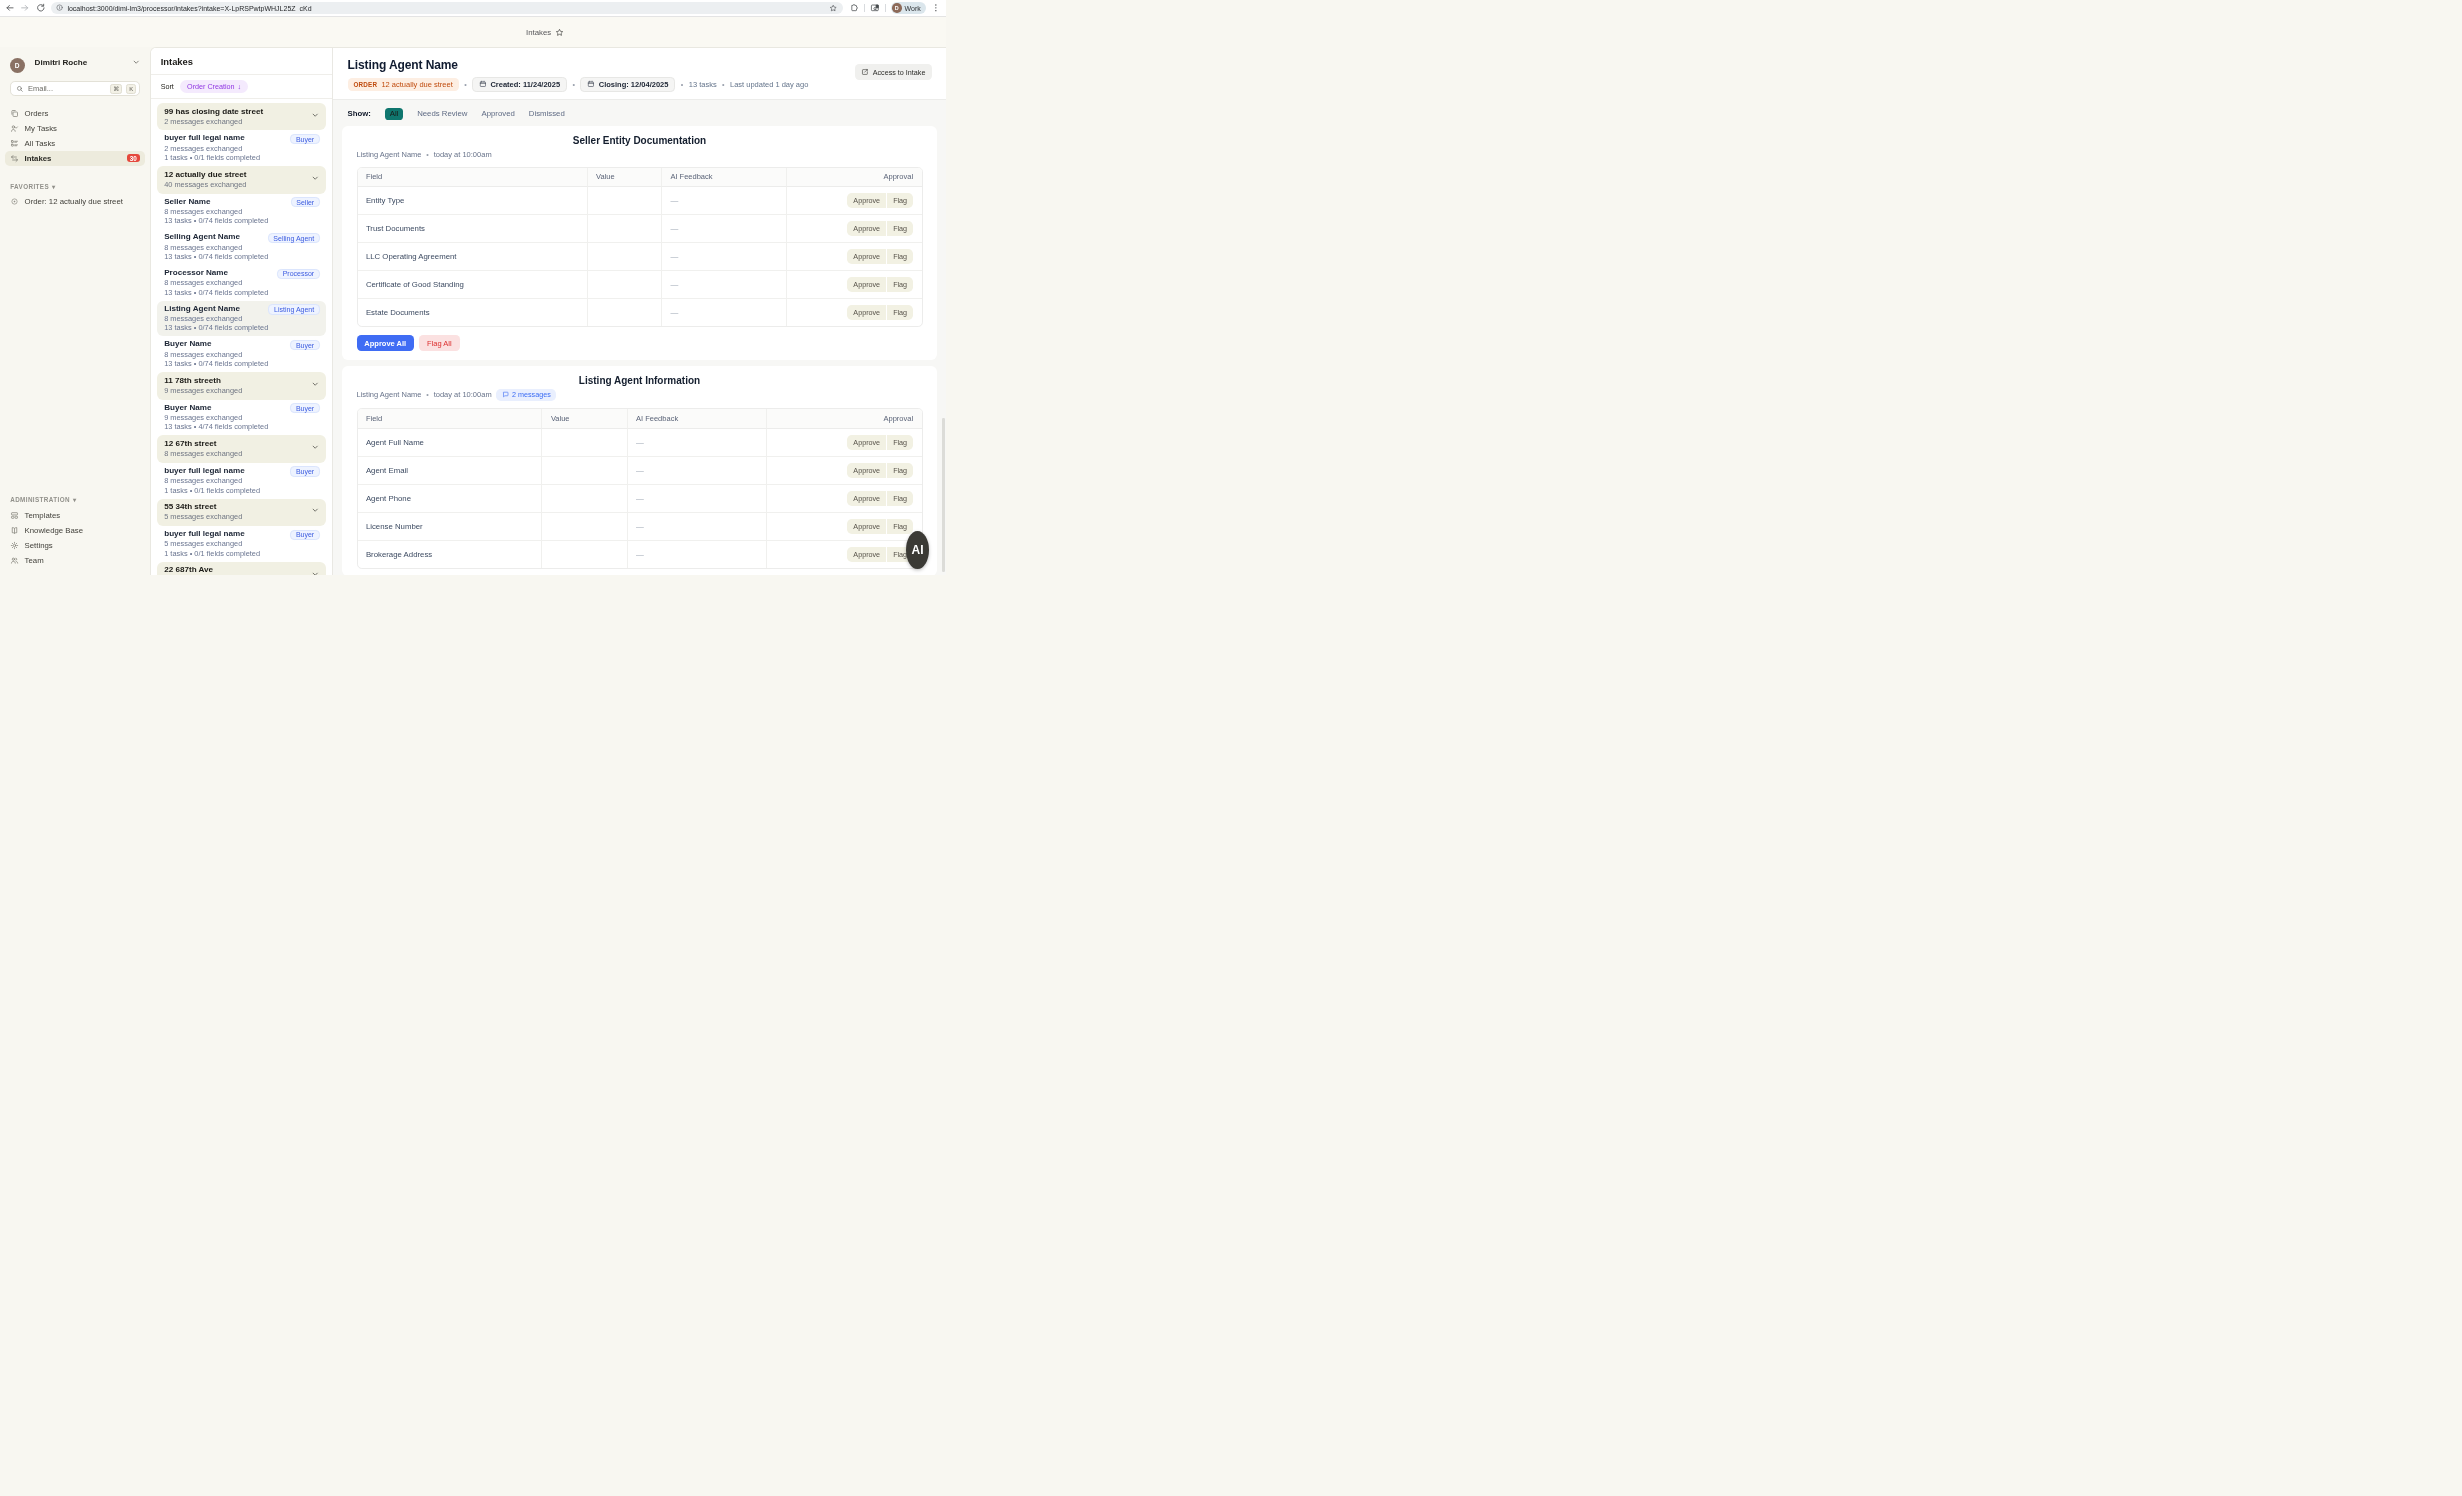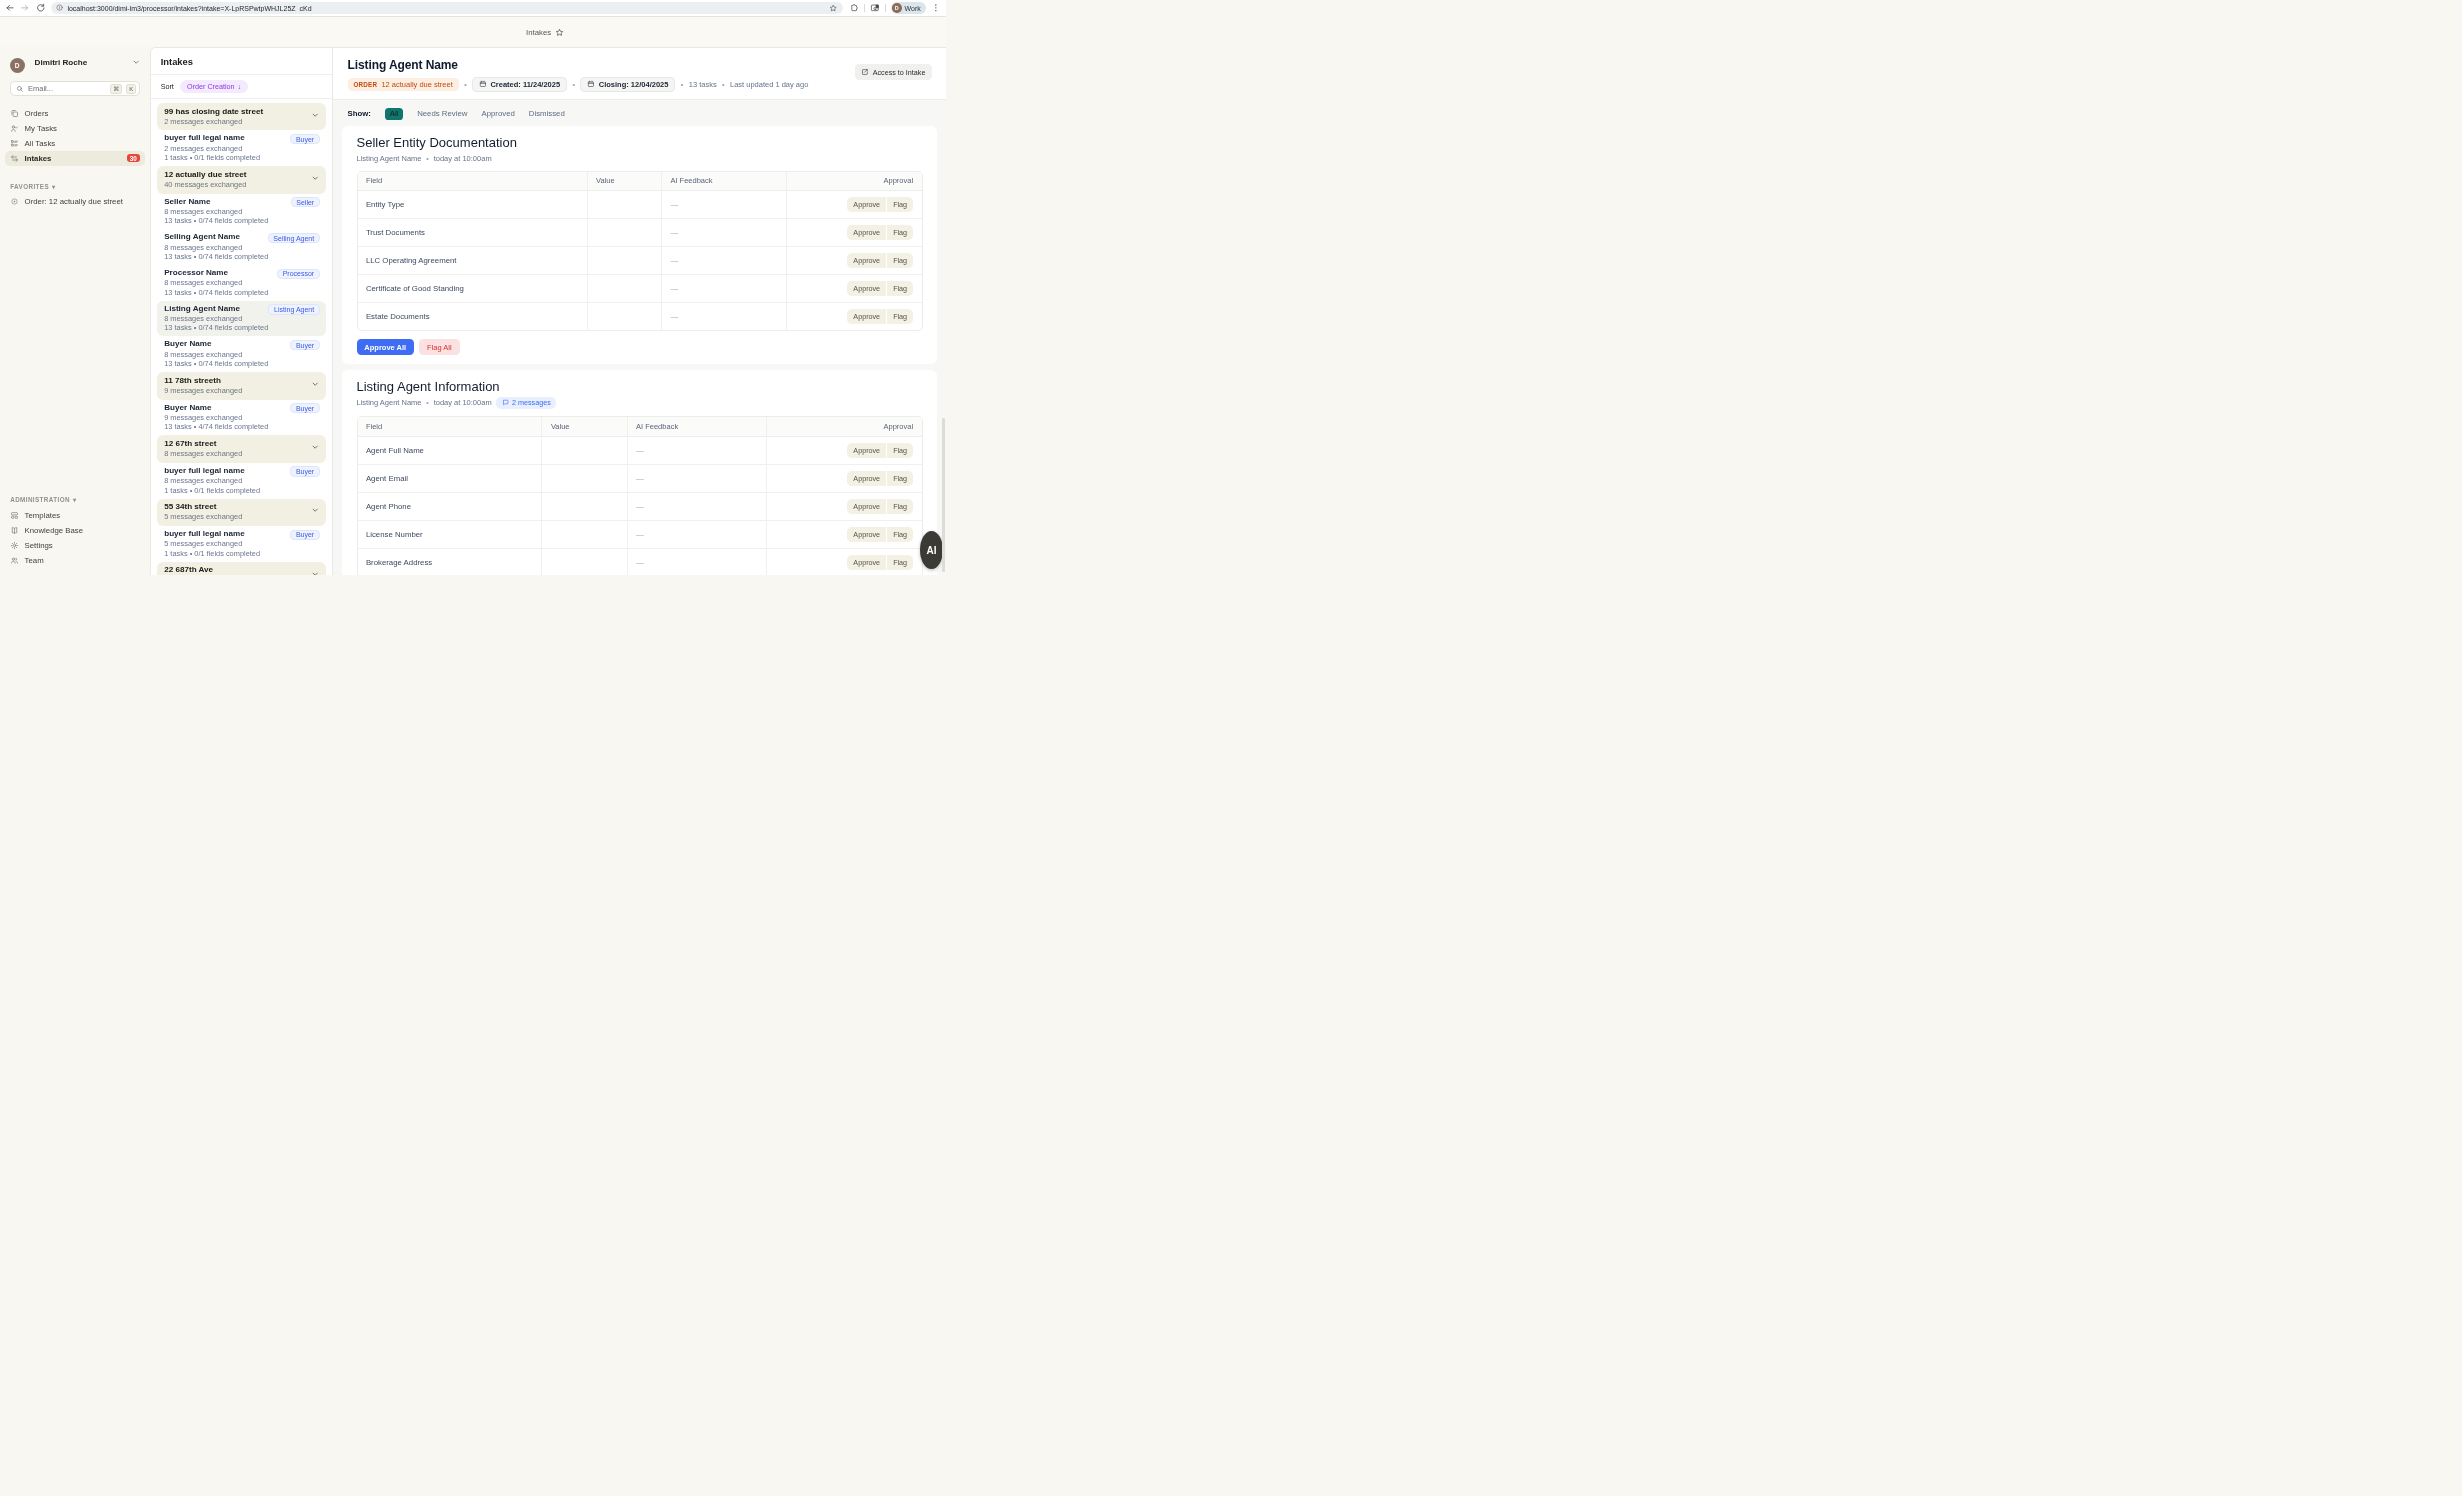--- a/index.html
+++ b/index.html
@@ -88,21 +88,21 @@
   .meta-text { font-size:7.5px; color:#64748b; }
 
   .m-scroll { flex:1; overflow:hidden; }
   .show-row { display:flex; align-items:center; gap:14px; padding:7.2px 14.5px 6px; }
   .show-label { font-size:7.8px; font-weight:600; color:#10182a; }
   .filter { font-size:7.8px; color:#5f6b84; cursor:pointer; }
   .filter.active { background:#0f766e; color:#1a1a18; border-radius:3.6px; padding:1.8px 4.8px; }
 
   .section { background:#fff; border-radius:6px; margin:0 9px; padding:9px 14.5px 7.2px; }
   .section + .section { margin-top:5.4px; }
-  .sec-title { font-size:13px; font-weight:400; color:#141e2e; }
+  .sec-title { font-size:10px; font-weight:700; color:#141e2e;text-align:center; }
   .sec-sub { display:flex; align-items:center; gap:4.8px; margin-top:3.6px; }
   .sec-sub .ss-text { font-size:7.5px; color:#68738a; }
   .msg-chip { display:flex; align-items:center; gap:3px; background:#e9effe; color:#3b6cf4; border-radius:4.8px; padding:1.2px 5.4px; font-size:7.2px; cursor:pointer; }
   .msg-chip svg { width:7.2px; height:7.2px; }
 
   table.ftable { width:100%; border-collapse:separate; border-spacing:0; border:0.6px solid #ececeb; border-radius:4.8px; margin-top:7.8px; overflow:hidden; }
   .ftable th { background:#fbfbfa; font-size:7.5px; font-weight:400; color:#5b6478; text-align:left; padding:4.8px 8.4px; border-bottom:0.6px solid #ececeb; }
   .ftable th.col-approval { text-align:right; }
   .ftable td { padding:6px 8.4px; font-size:7.8px; border-top:0.6px solid #f0f0ee; height:23.5px; }
   .ftable tr td:first-child, .ftable tr th:first-child { border-right:0.6px solid #f0f0ee; }
@@ -111,21 +111,21 @@
   .ftable tbody tr:first-child td { border-top:none; }
   .td-field { color:#3c4a61; }
   .td-ai { color:#9aa3b1; }
   .td-approval { text-align:right; }
   .seg { display:inline-flex; border-radius:4.8px; overflow:hidden; background:#f2f1e3; }
   .seg-btn { border:none; background:transparent; font-family:inherit; font-size:7.2px; color:#57534a; padding:3px 6px; cursor:pointer; }
   .seg-btn + .seg-btn { border-left:0.6px solid #fff; }
   .btn-row { display:flex; gap:5.4px; padding:7.8px 0 1.8px; }
   .btn-approve-all { background:#3f6cf4; color:#fff; border:none; border-radius:4.2px; font-family:inherit; font-size:7.5px; font-weight:600; padding:3.6px 7.8px; cursor:pointer; }
   .btn-flag-all { background:#fbe1e1; color:#dc2f2f; border:none; border-radius:4.2px; font-family:inherit; font-size:7.5px; padding:3.6px 7.8px; cursor:pointer; }
-  .ai-fab { position:absolute; right:3px; bottom:6px; width:23px; height:38px; border-radius:50%; background:#3b3a35; color:#fff; font-size:10px; font-weight:700; border:none; font-family:inherit; display:flex; align-items:center; justify-content:center; box-shadow:0 1.2px 3.6px rgba(0,0,0,.25); cursor:pointer; z-index:6; }
+  .ai-fab { position:absolute; right:17px; bottom:6px; width:23px; height:38px; border-radius:50%; background:#3b3a35; color:#fff; font-size:12px; font-weight:700; border:none; font-family:inherit; display:flex; align-items:center; justify-content:center; box-shadow:0 1.2px 3.6px rgba(0,0,0,.25); cursor:pointer; z-index:6; }
   .scroll-thumb { position:absolute; right:1.2px; top:370px; width:2.4px; height:154px; border-radius:1.2px; background:#dcdcd8; z-index:7; }
 </style>
 </head>
 <body>
 
 <div class="browser">
   <svg class="b-icon" viewBox="0 0 24 24" fill="none" stroke="currentColor" stroke-width="2" stroke-linecap="round" stroke-linejoin="round">
       <path d="M20 12H5"></path>
       <path d="M11 6l-6 6 6 6"></path>
     </svg>

